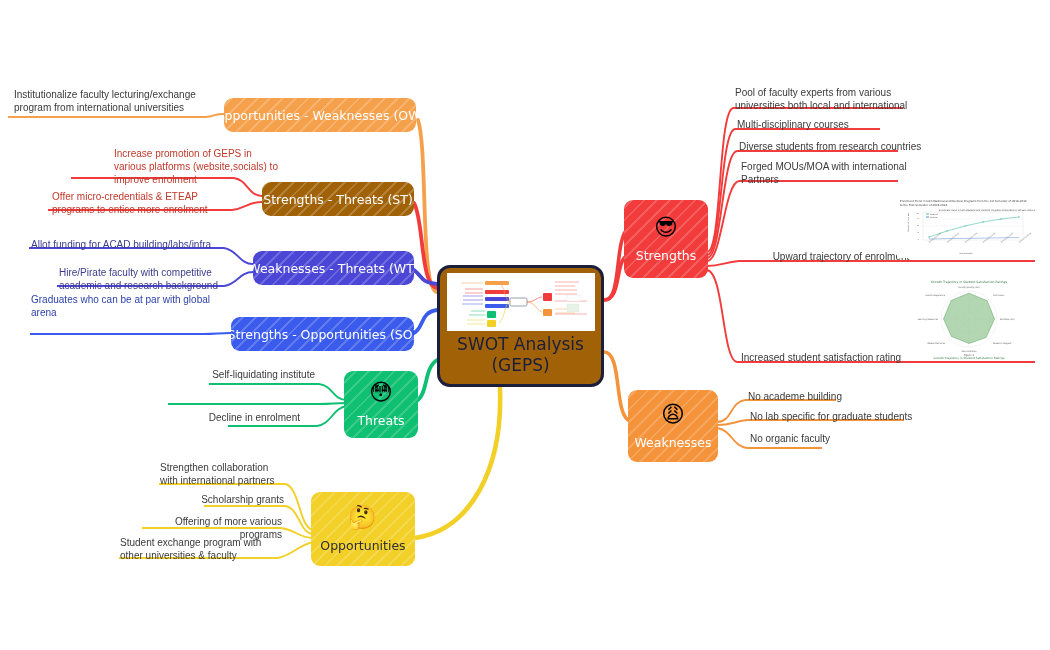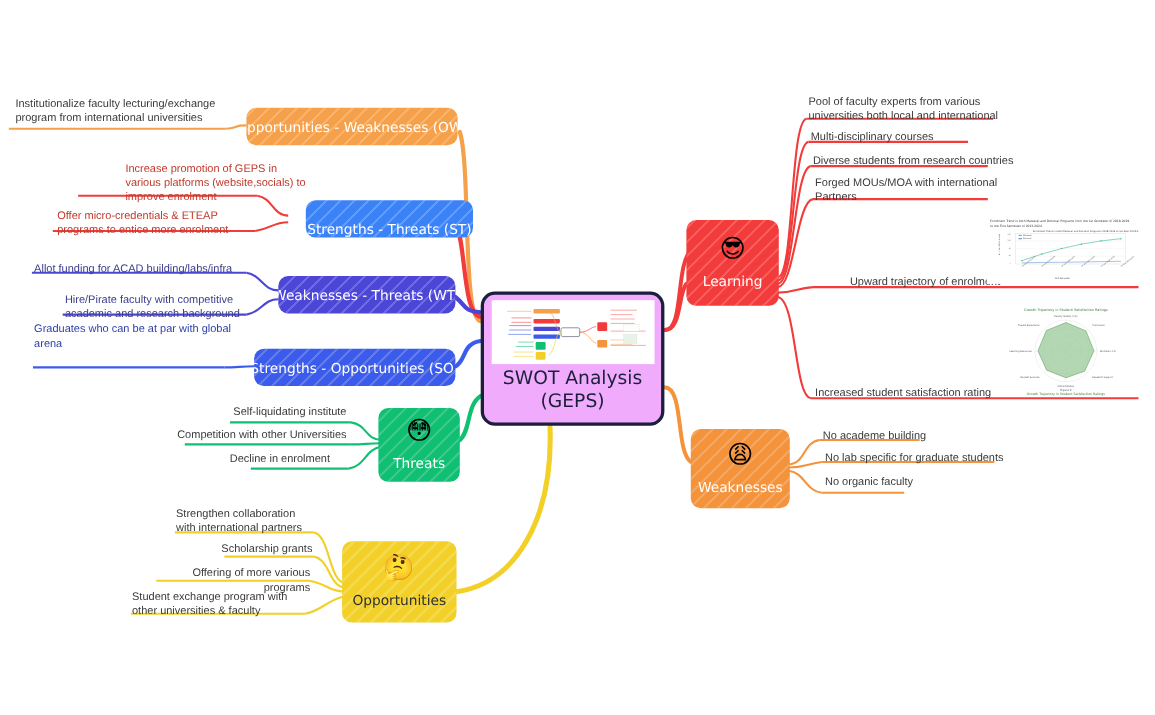--- a/index.html
+++ b/index.html
@@ -28,21 +28,21 @@
   }
   
   .central-node {
     position: absolute;
     left: 437px;
     top: 265px;
     width: 167px;
     height: 122px;
     border: 3px solid #1b1f3b;
     border-radius: 13px;
-    background: #f0abfc;
+    background: #a16207;
     box-sizing: border-box;
     display: flex;
     flex-direction: column;
     align-items: center;
     z-index: 12;
   }
   .central-thumb {
     width: 148px;
     height: 58px;
     margin-top: 5px;
@@ -292,21 +292,21 @@
       <span>
         <span>SWOT Analysis</span><br>
         <span>(GEPS)</span>
       </span>
     </div>
   </div>
 
   <div class="branch-box" style="left:624px; top:200px; width:84px; height:78px; background:#F23B3B;">
     <div class="hatch"></div>
     <div class="branch-emoji">😎</div>
-    <div class="branch-label">Learning</div>
+    <div class="branch-label">Strengths</div>
   </div>
 
   <div class="leaf right" style="left:735px; top:86px; width:175px;">Pool of faculty experts from various universities both local and international</div>
   <div class="leaf right" style="left:737px; top:118px; width:180px;">Multi-disciplinary courses</div>
   <div class="leaf right" style="left:739px; top:140px; width:190px;">Diverse students from research countries</div>
   <div class="leaf right" style="left:741px; top:160px; width:175px;">Forged MOUs/MOA with international Partners</div>
   <div class="leaf right" style="left:741px; top:250px; width:200px;text-align:center;">Upward trajectory of enrolment</div>
   <div class="leaf right" style="left:741px; top:351px; width:200px;">Increased student satisfaction rating</div>
 
   <div class="chart-thumb" style="left:897px; top:196px; width:138px; height:62px;">
@@ -416,41 +416,40 @@
   <div class="leaf right" style="left:750px; top:410px; width:190px;">No lab specific for graduate students</div>
   <div class="leaf right" style="left:750px; top:432px; width:180px;">No organic faculty</div>
 
   <div class="branch-box" style="left:344px; top:371px; width:74px; height:67px; background:#0FBF72;">
     <div class="hatch"></div>
     <div class="branch-emoji">😳</div>
     <div class="branch-label">Threats</div>
   </div>
 
   <div class="leaf left-align-right" style="left:175px; top:368px; width:140px;">Self-liquidating institute</div>
-  <div class="leaf left-align-right" style="left:155px; top:389px; width:160px;">Competition with other Universities</div>
   <div class="leaf left-align-right" style="left:162px; top:411px; width:138px;">Decline in enrolment</div>
 
   <div class="branch-box" style="left:311px; top:492px; width:104px; height:74px; background:#F2D027;">
     <div class="hatch"></div>
     <div class="branch-emoji">🤔</div>
     <div class="branch-label" style="color:#2f2f2f;">Opportunities</div>
   </div>
 
   <div class="leaf left-align-left" style="left:160px; top:461px; width:128px;">Strengthen collaboration with international partners</div>
   <div class="leaf left-align-right" style="left:160px; top:493px; width:124px;">Scholarship grants</div>
   <div class="leaf left-align-right" style="left:140px; top:515px; width:142px;">Offering of more various programs</div>
   <div class="leaf left-align-left" style="left:120px; top:536px; width:160px;">Student exchange program with other universities &amp; faculty</div>
 
   <div class="pill-node" style="left:224px; top:98px; width:192px; background:#F5A04B;">
     <div class="hatch"></div>
     <div class="pill-label">Opportunities - Weaknesses (OW)</div>
   </div>
   <div class="leaf left-align-left" style="left:14px; top:88px; width:190px;">Institutionalize faculty lecturing/exchange program from international universities</div>
 
-  <div class="pill-node" style="left:278px; top:182px; width:152px; background:#3b82f6;align-items:flex-end;">
+  <div class="pill-node" style="left:262px; top:182px; width:152px; background:#a16207;">
     <div class="hatch"></div>
     <div class="pill-label">Strengths - Threats (ST)</div>
   </div>
   <div class="leaf left-align-left" style="left:74px; top:147px; width:165px; color:#c0392b;margin-left:40px;">Increase promotion of GEPS in various platforms (website,socials) to improve enrolment</div>
   <div class="leaf left-align-left" style="left:52px; top:190px; width:186px; color:#c0392b;">Offer micro-credentials &amp; ETEAP programs to entice more enrolment</div>
 
   <div class="pill-node" style="left:253px; top:251px; width:161px; background:#4B46D6;">
     <div class="hatch"></div>
     <div class="pill-label">Weaknesses - Threats (WT)</div>
   </div>

